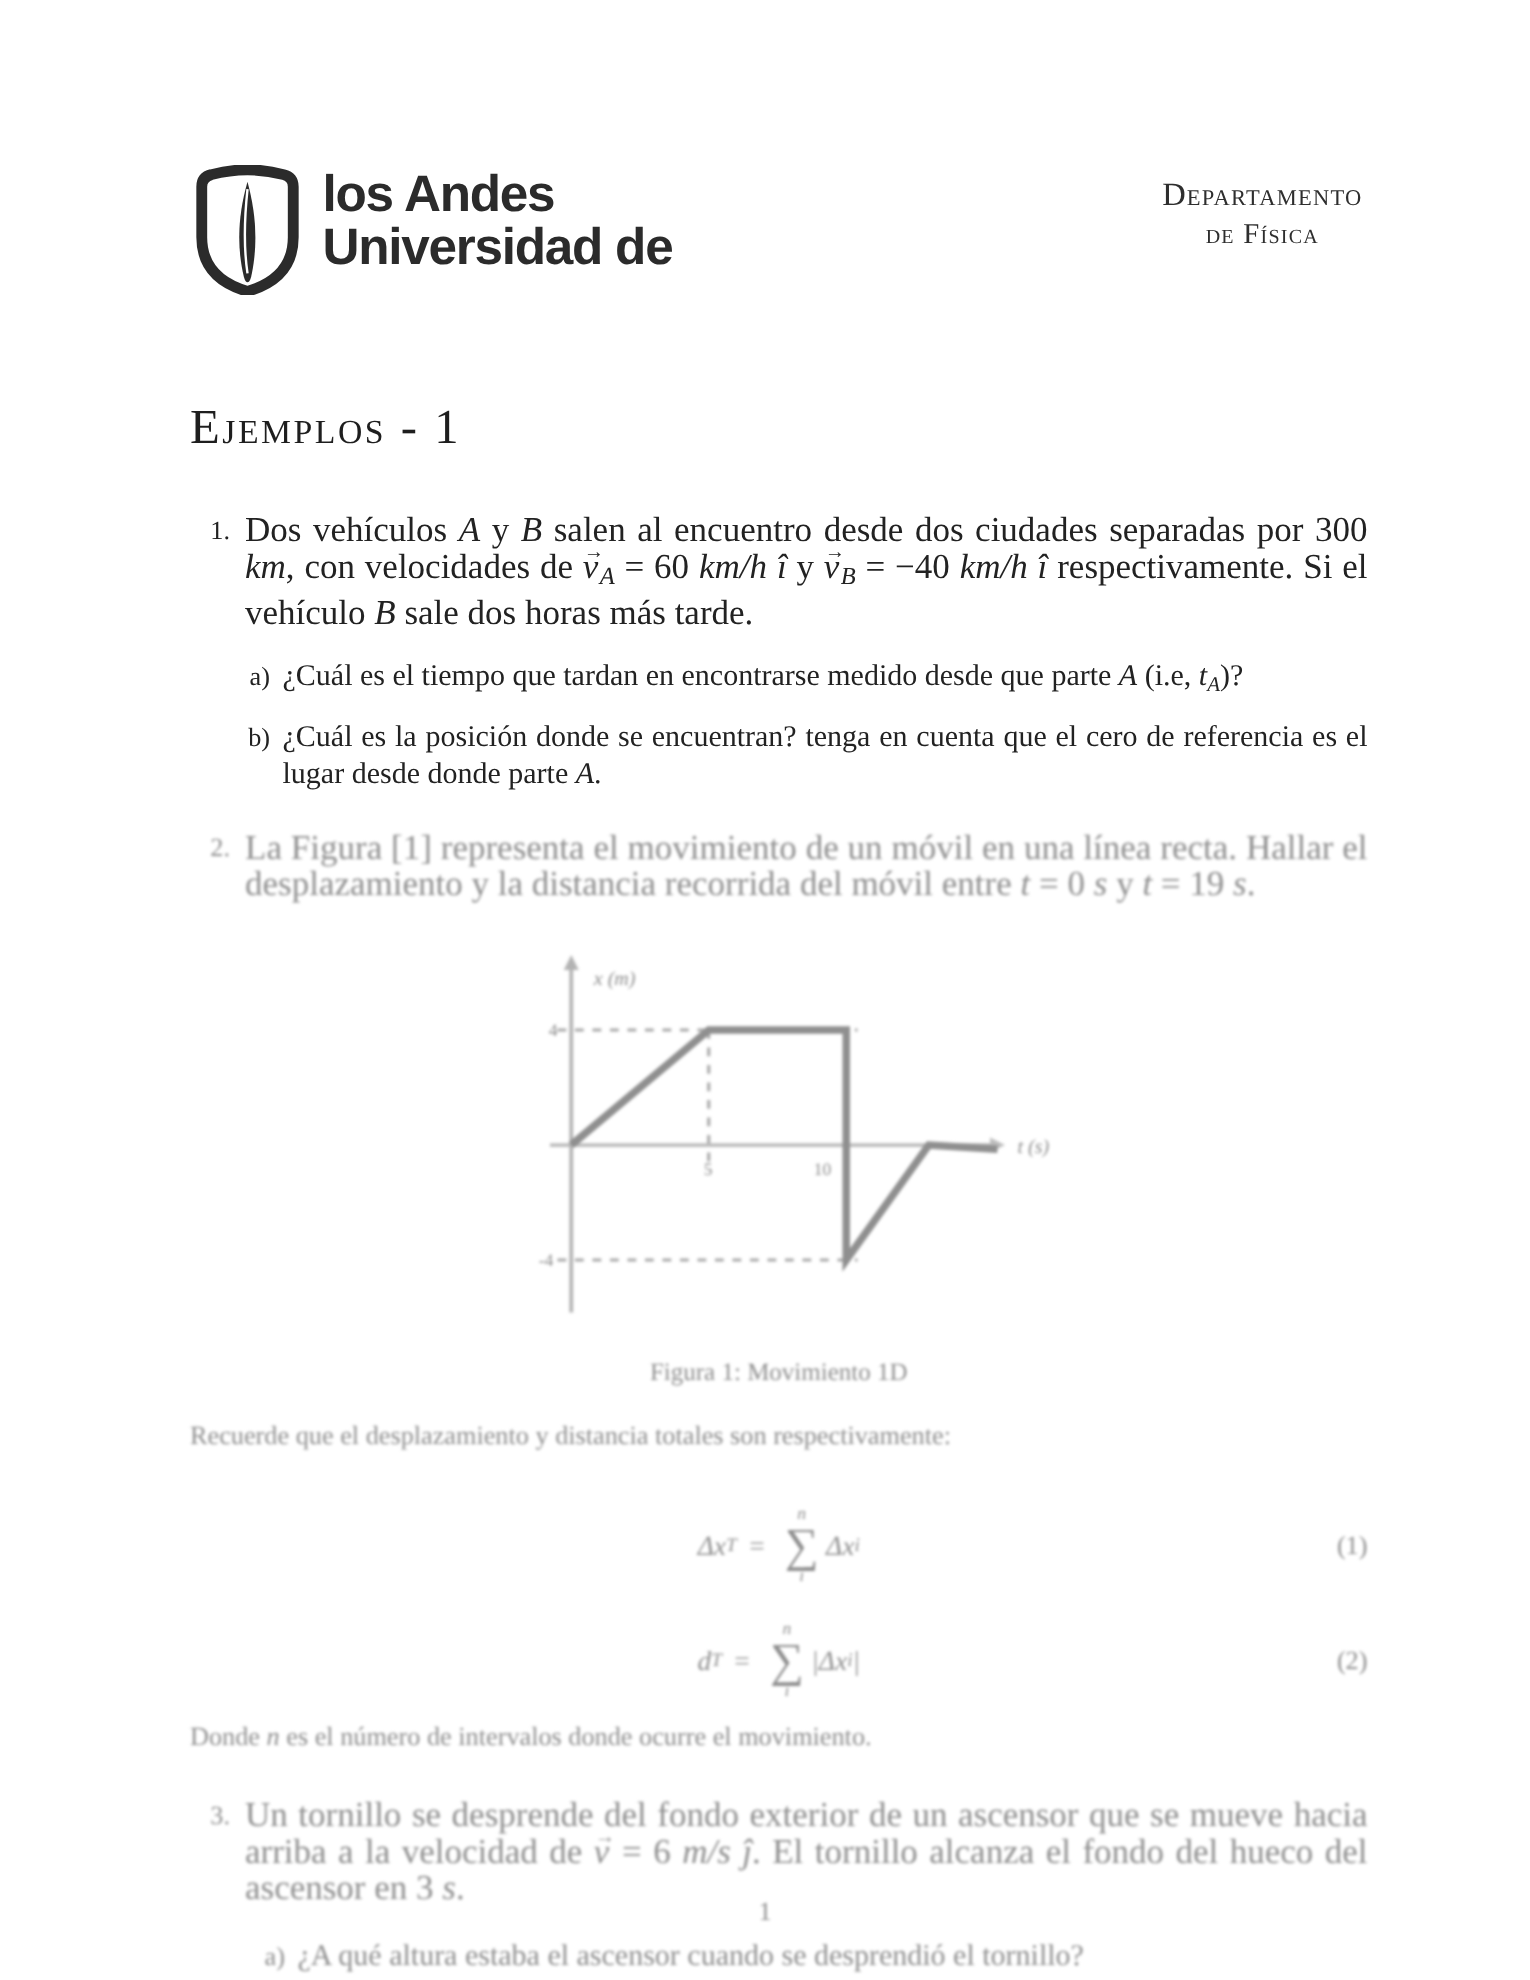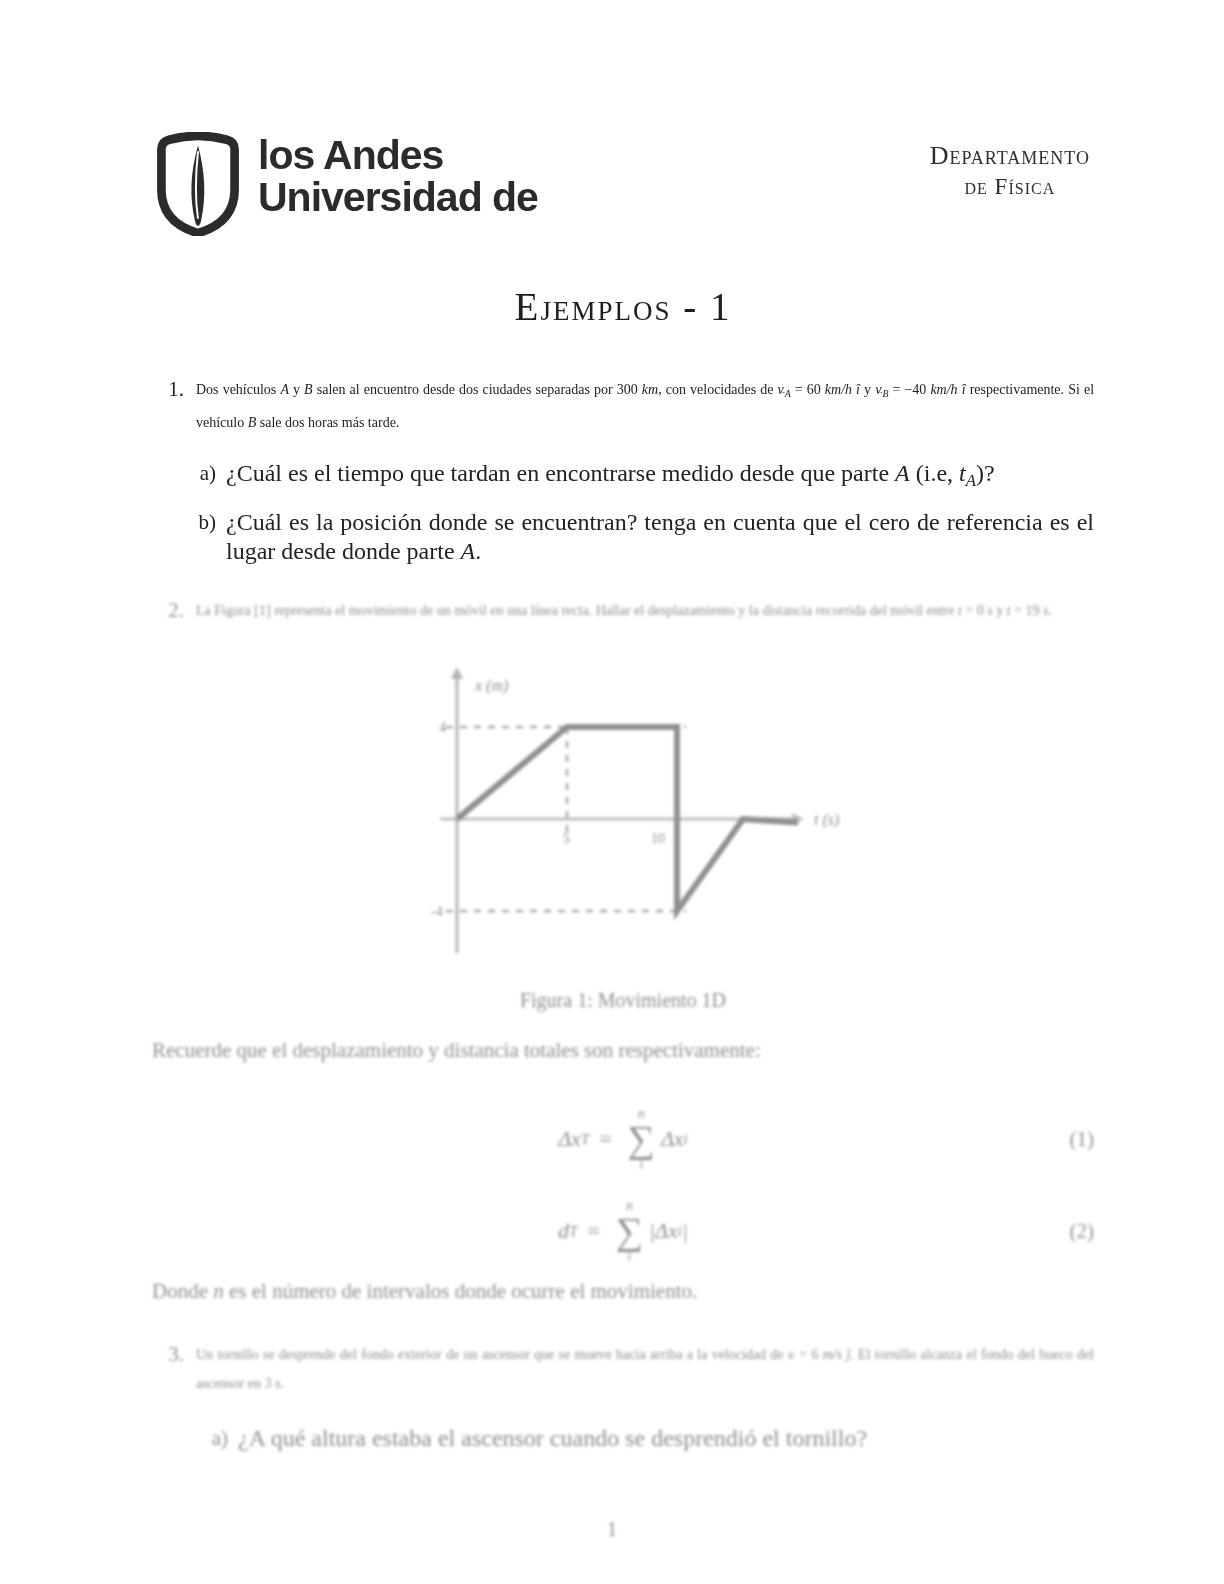--- a/index.html
+++ b/index.html
@@ -10,28 +10,28 @@
   .header{display:flex;justify-content:space-between;align-items:flex-start;}
   .logo{display:flex;align-items:flex-start;}
   .logo svg{display:block;}
   .logo-text{margin-left:14px;font-family:"Liberation Sans",sans-serif;font-weight:700;
              font-size:41px;line-height:42px;color:#2b2b2b;letter-spacing:-1px;margin-top:2px;}
   .dept{text-align:center;font-variant:small-caps;color:#2e2e2e;margin-top:10px;margin-right:4px;}
   .dept-l1{font-size:26px;letter-spacing:1px;line-height:28px;}
   .dept-l2{font-size:23px;letter-spacing:1px;line-height:34px;}
 
   
-  .title{margin-top:48px;text-align:center;font-variant:small-caps;font-size:39px;
+  .title{margin-top:83px;text-align:left;font-variant:small-caps;font-size:39px;
          letter-spacing:2px;color:#1e1e1e;}
 
   
   .problems{margin-top:46px;}
   .problem{display:flex;margin-bottom:0;}
   .p-num{width:32px;text-align:right;margin-right:12px;font-size:21px;line-height:29px;flex:none;}
-  .p-body{flex:1;text-align:justify;font-size:14px;line-height:29px;}
+  .p-body{flex:1;text-align:justify;font-size:28px;line-height:29px;}
   .subitems{margin:22px 0 30px 36px;}
   .subitem{display:flex;margin-bottom:14px;}
   .s-label{width:28px;text-align:right;margin-right:10px;font-size:21px;line-height:29px;flex:none;}
   .s-body{flex:1;text-align:justify;font-size:24px;line-height:29px;}
 
   .seg-i{font-style:italic;}
   .seg-isub{font-style:italic;font-size:0.70em;vertical-align:-0.28em;}
   .seg-vec{font-style:italic;position:relative;margin-right:1px;}
   .seg-vec::before{content:"\2192";position:absolute;top:-0.66em;left:0.05em;font-size:0.58em;}
 

